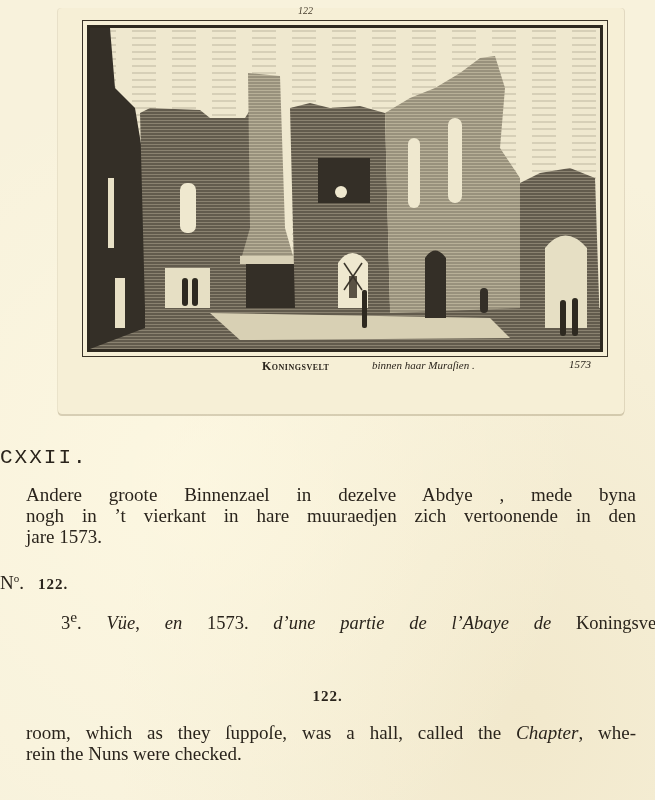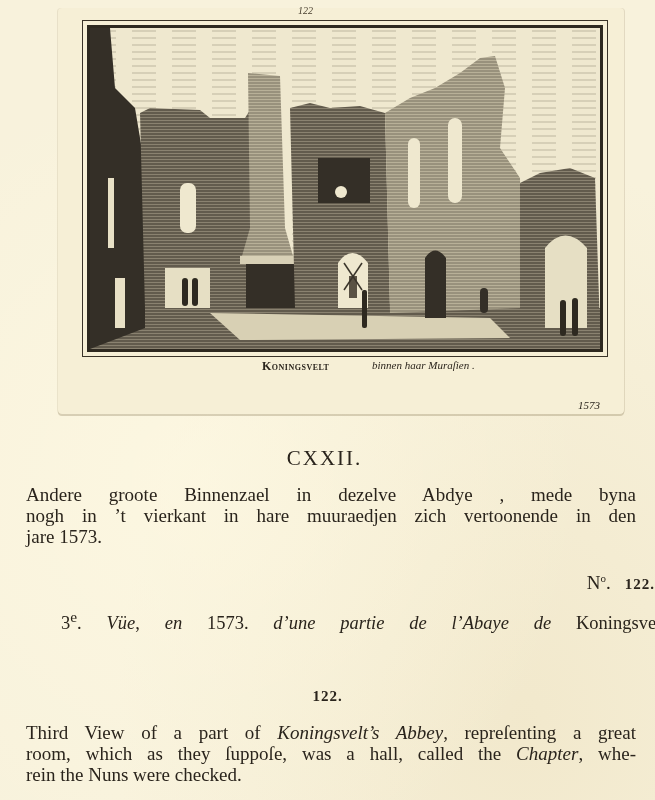--- a/index.html
+++ b/index.html
@@ -43,35 +43,35 @@
     position:absolute; left:82px; width:526px; top:358px; height:16px;
     font-size:11px;
   }
   .caption-title {
     position:absolute; left:180px; top:1px; font-variant:small-caps; font-weight:bold; letter-spacing:0.5px; font-size:12px;
   }
   .caption-sub {
     position:absolute; left:290px; top:1px; font-style:italic; font-size:11px;
   }
   .caption-year {
-    position:absolute; right:8px; top:0; font-style:italic; font-size:11px;margin-top:41px;
+    position:absolute; right:17px; top:0; font-style:italic; font-size:11px;
   }
   .heading-roman {
-    position:absolute; left:0; width:649px; top:446px; text-align:center;
-    font-size:21px; letter-spacing:2px;
+    position:absolute; left:0; width:649px; top:446px; text-align:left;
+    font-size:21px; letter-spacing:2px;font-family:Liberation Mono, monospace;
   }
   .para {
     position:absolute; left:26px; width:610px; font-size:19px; line-height:21px;
     text-align:justify;
   }
   .para .line { display:block; white-space:nowrap; text-align:justify; text-align-last:justify; }
   .para .line.last { text-align-last:left; }
   .p-dutch { top:484px; }
   .heading-no {
-    position:absolute; left:0; width:655px; top:572px; text-align:right; font-size:19px;
+    position:absolute; left:0; width:655px; top:572px; text-align:left; font-size:19px;
   }
   .heading-no sup { font-size:11px; }
   .heading-no .num { font-size:15px; font-weight:bold; letter-spacing:1px; margin-left:14px; }
   .p-french { top:606px; font-size:18.5px;margin-left:35px; }
   .p-french i { font-style:italic; }
   .heading-122 {
     position:absolute; left:0; width:655px; top:688px; text-align:center; font-size:15px; font-weight:bold; letter-spacing:1px;
   }
   .p-english { top:722px; font-size:19px; }
   i { font-style:italic; }
@@ -173,16 +173,15 @@
   <span>N</span><sup>o</sup><span>.</span><span class="num">122.</span>
 </div>
 
 <div class="para p-french">
   <span class="line"><span>3</span><sup>e</sup><span>. </span><i>Vüe</i><span>, </span><i>en</i><span> 1573. </span><i>d’une partie de l’Abaye de </i><span>Koningsvelt,</span></span>
 </div>
 
 <div class="heading-122">122.</div>
 
 <div class="para p-english">
-  <span class="line"><span>Third View of a part of </span><i>Koningsvelt’s Abbey</i><span>, repreſenting a great</span></span>
   <span class="line"><span>room, which as they ſuppoſe, was a hall, called the </span><i>Chapter</i><span>, whe-</span></span>
   <span class="line last">rein the Nuns were checked.</span>
 </div>
 
 </body></html>

